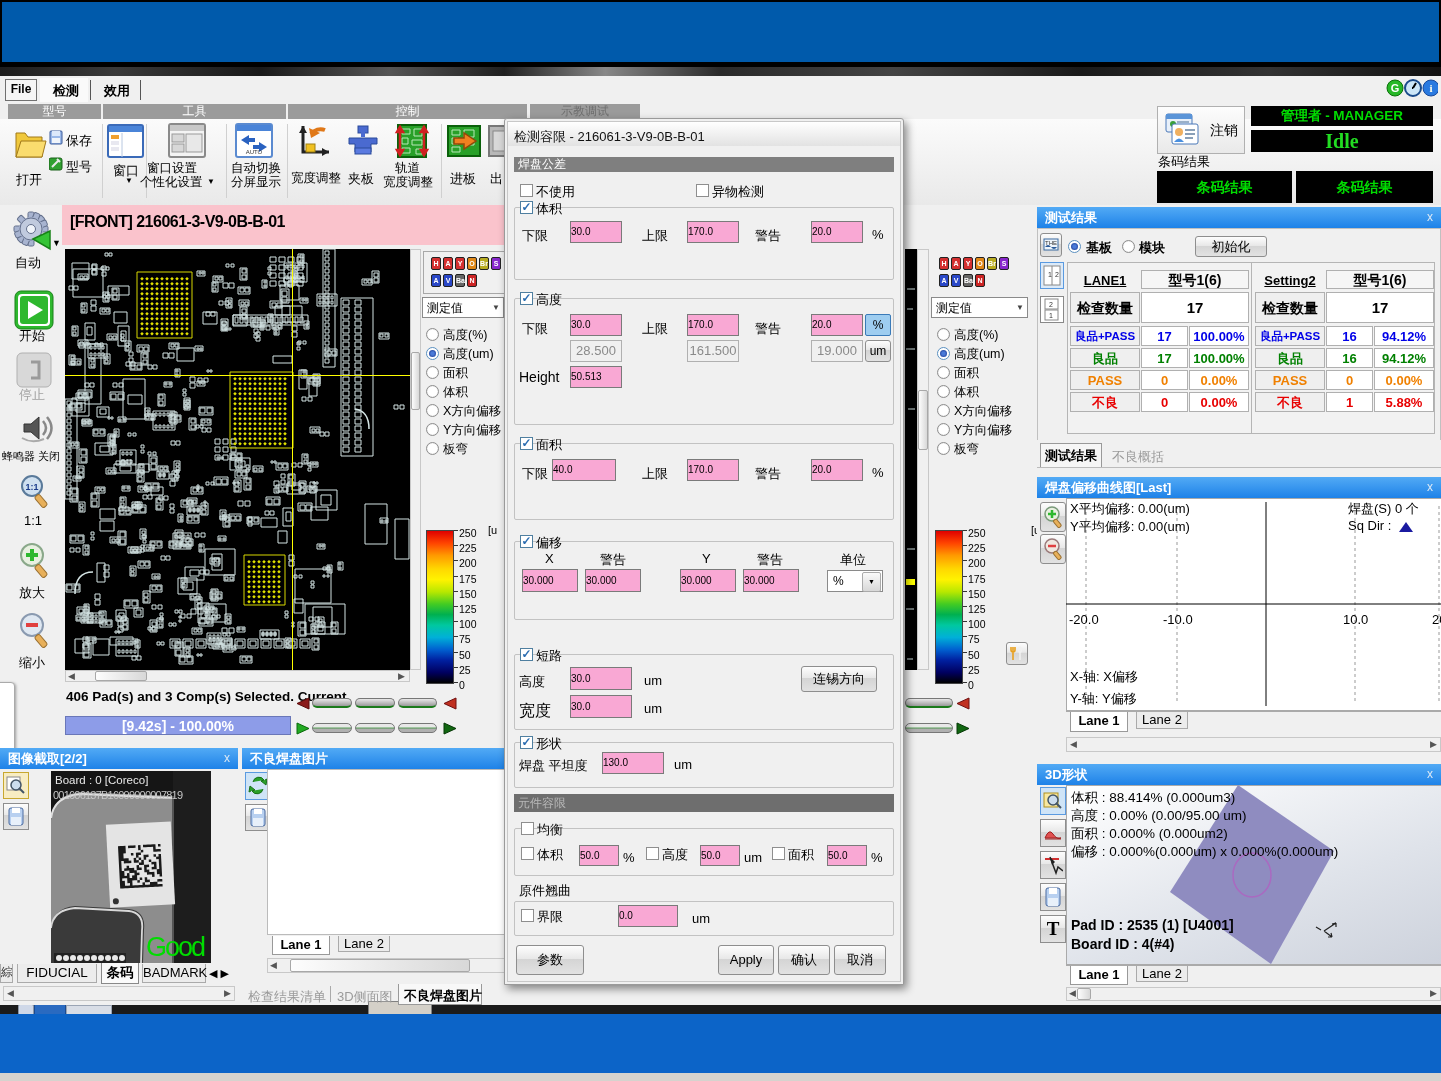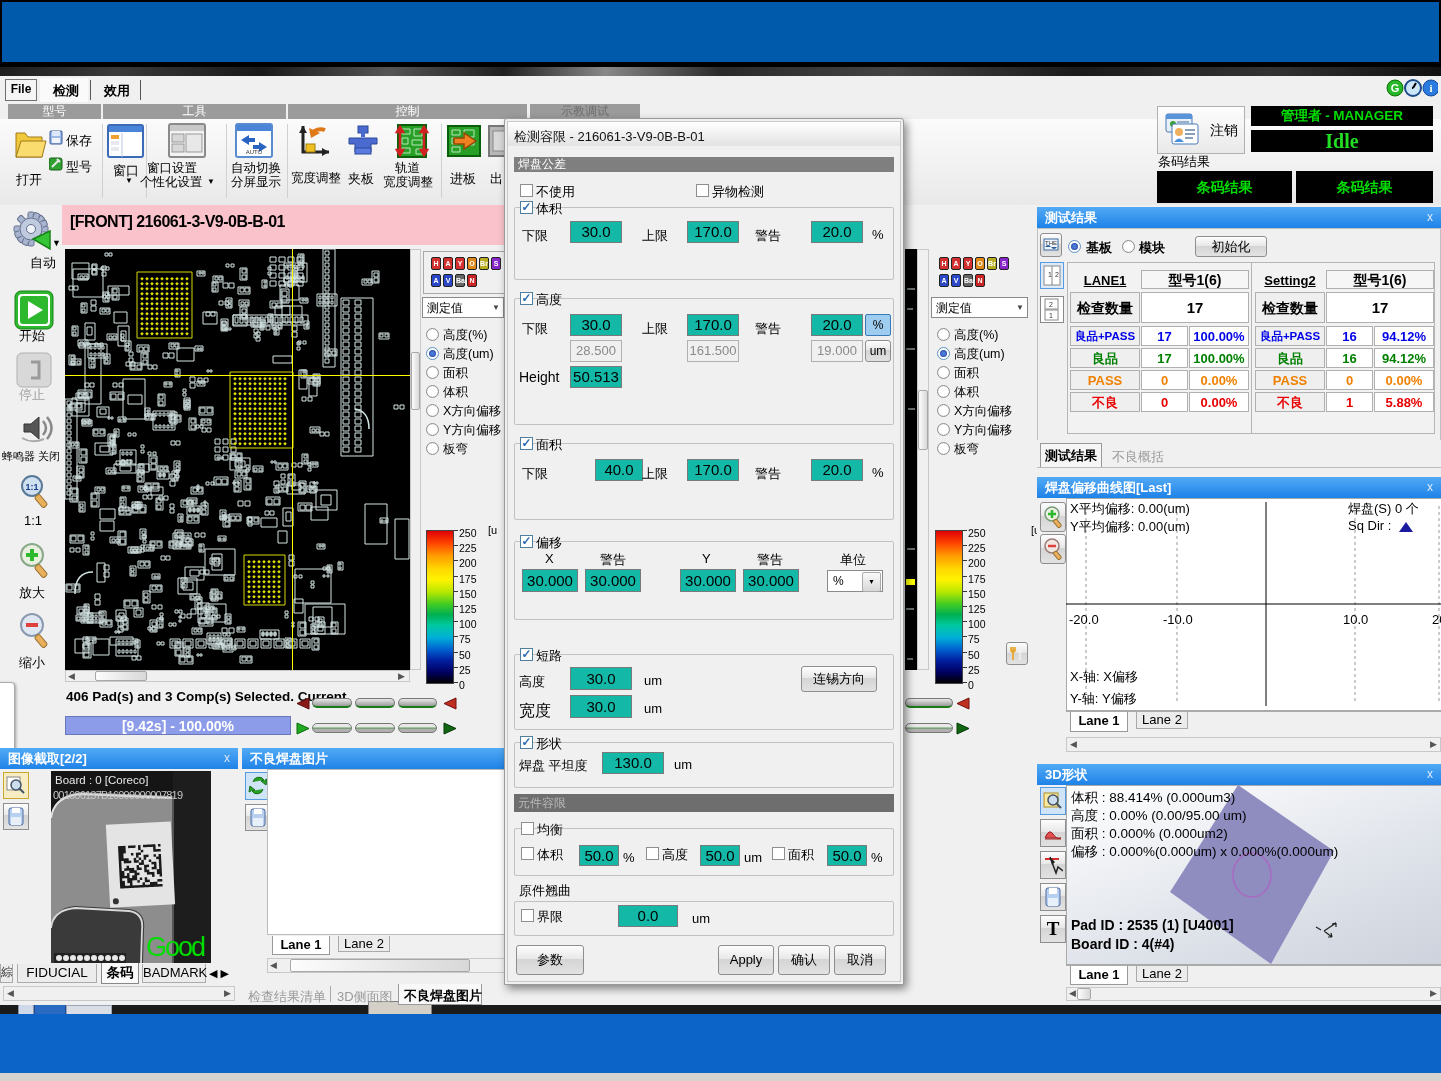--- a/index.html
+++ b/index.html
@@ -1,19 +1,19 @@
 <!DOCTYPE html>
 <html><head><meta charset="utf-8">
 <style>
 html,body{margin:0;padding:0;width:1441px;height:1081px;overflow:hidden;background:#f0f0f0;
  font-family:"Liberation Sans",sans-serif;}
 .ab{position:absolute;}
 .pt{position:absolute;background:linear-gradient(#52aaf5,#1e82e8);color:#fff;font-weight:bold;font-size:13px;line-height:21px;padding-left:8px;box-sizing:border-box;}
 .pt .x{position:absolute;right:8px;top:0;color:#dce9f5;font-weight:normal;font-size:12px;}
-.inp{position:absolute;background:#14b8a6;border:1px solid #7a7a7a;text-align:center;font-size:15px;box-sizing:border-box;}
+.inp{position:absolute;background:#f9a8d4;border:1px solid #7a7a7a;text-align:left;font-size:10px;box-sizing:border-box;}
 .inpg{position:absolute;background:#f0f0f0;border:1px solid #b0b0b0;color:#8a8a8a;text-align:center;font-size:13px;box-sizing:border-box;}
 .cb{position:absolute;width:13px;height:13px;background:#fff;border:1px solid #8e8e8e;box-sizing:border-box;}
 .cbc{position:absolute;width:13px;height:13px;background:#fff;border:1px solid #4f7fa0;box-sizing:border-box;color:#2a6cb0;font-size:12px;font-weight:bold;line-height:11px;text-align:center;}
 .rd{position:absolute;width:13px;height:13px;border-radius:50%;background:radial-gradient(#fff 55%,#c8c8c8);border:1px solid #8e8e8e;box-sizing:border-box;}
 .rdc{position:absolute;width:13px;height:13px;border-radius:50%;background:#fff;border:1px solid #5a90c0;box-sizing:border-box;}
 .rdc:after{content:"";position:absolute;left:2px;top:2px;width:7px;height:7px;border-radius:50%;background:radial-gradient(#4a7ad8 30%,#102a80);}
 .btn{position:absolute;background:linear-gradient(#fdfdfd,#e8e8e8 45%,#d4d4d4 46%,#e2e2e2);border:1px solid #8e8e8e;border-radius:3px;text-align:center;font-size:13px;box-sizing:border-box;}
 .lbl{position:absolute;font-size:13px;color:#000;white-space:nowrap;}
 .sb{position:absolute;background:#f0f0f0;border:1px solid #c8c8c8;box-sizing:border-box;}
 .thumb{position:absolute;background:linear-gradient(90deg,#fdfdfd,#d8d8d8);border:1px solid #a8a8a8;border-radius:2px;box-sizing:border-box;}
@@ -147,21 +147,21 @@
           <rect x="-17" y="-3" width="34" height="6" rx="1.5" transform="rotate(45)"></rect>
 <rect x="-3" y="-17" width="6" height="34" rx="1.5" transform="rotate(22.5)"></rect>
           <rect x="-3" y="-17" width="6" height="34" rx="1.5" transform="rotate(67.5)"></rect>
 <circle cx="0" cy="0" r="12" stroke="none"></circle>
         </g>
 <circle cx="0" cy="0" r="11" fill="#c0cade" stroke="#64708c"></circle>
 <circle cx="0" cy="0" r="4.5" fill="#f0f4fa" stroke="#64708c"></circle>
       </g>
 <path d="M21 29 L38 21 L38 39 Z" fill="#35c435" stroke="#178217" stroke-width="1.5"></path>
 </svg>
-<div class="lbl" style="left:30px;top:254px;">自动</div>
+<div class="lbl" style="left:15px;top:254px;">自动</div>
 <div class="lbl" style="left:52px;top:238px;font-size:9px;">▼</div>
 <svg class="ab" style="left:14px;top:290px;" width="40" height="40" viewBox="0 0 40 40">
  <rect x="1" y="1" width="38" height="38" rx="6" fill="#2eb82e" stroke="#188018"></rect>
  <rect x="4" y="4" width="32" height="32" rx="4" fill="#fff"></rect>
  <rect x="6" y="6" width="28" height="28" rx="3" fill="#2eb82e"></rect>
  <path d="M14 11 L29 20 L14 29 Z" fill="#fff"></path>
 </svg>
 <div class="lbl" style="left:19px;top:327px;">开始</div>
 <svg class="ab" style="left:16px;top:352px;" width="36" height="36" viewBox="0 0 36 36">
  <rect x="1" y="1" width="34" height="34" rx="5" fill="#d8d8d8" stroke="#b0b0b0"></rect>
@@ -671,21 +671,21 @@
     <div class="inpg" style="left:570px;top:340px;width:52px;height:22px;line-height:20px;">28.500</div>
     <div class="inpg" style="left:687px;top:340px;width:52px;height:22px;line-height:20px;">161.500</div>
     <div class="inpg" style="left:811px;top:340px;width:52px;height:22px;line-height:20px;">19.000</div>
     <div class="btn" style="left:865px;top:340px;width:26px;height:22px;line-height:20px;font-size:12px;">um</div>
     <div class="ab" style="left:519px;top:369px;font-size:14px;">Height</div>
     <div class="inp" style="left:570px;top:366px;width:52px;height:22px;line-height:20px;">50.513</div>
     <div class="ab" style="left:514px;top:443px;width:380px;height:77px;border:1px solid #c2c2c2;border-radius:2px;box-sizing:border-box;background:transparent;"></div>
     <div class="cbc" style="left:520px;top:437px;">✓</div>
     <div class="ab" style="left:536px;top:436px;font-size:13px;">面积</div>
     <div class="ab" style="left:522px;top:465px;font-size:13px;">下限</div>
-    <div class="inp" style="left:595px;top:459px;width:48px;height:22px;line-height:20px;">40.0</div>
+    <div class="inp" style="left:552px;top:459px;width:64px;height:22px;line-height:20px;">40.0</div>
     <div class="ab" style="left:642px;top:465px;font-size:13px;">上限</div>
     <div class="inp" style="left:687px;top:459px;width:52px;height:22px;line-height:20px;">170.0</div>
     <div class="ab" style="left:755px;top:465px;font-size:13px;">警告</div>
     <div class="inp" style="left:811px;top:459px;width:52px;height:22px;line-height:20px;">20.0</div>
     <div class="ab" style="left:872px;top:465px;font-size:13px;">%</div>
     <div class="ab" style="left:514px;top:541px;width:380px;height:79px;border:1px solid #c2c2c2;border-radius:2px;box-sizing:border-box;background:transparent;"></div>
     <div class="cbc" style="left:520px;top:535px;">✓</div>
     <div class="ab" style="left:536px;top:534px;font-size:13px;">偏移</div>
     <div class="ab" style="left:545px;top:551px;font-size:13px;">X</div>
     <div class="ab" style="left:600px;top:551px;font-size:13px;">警告</div>

